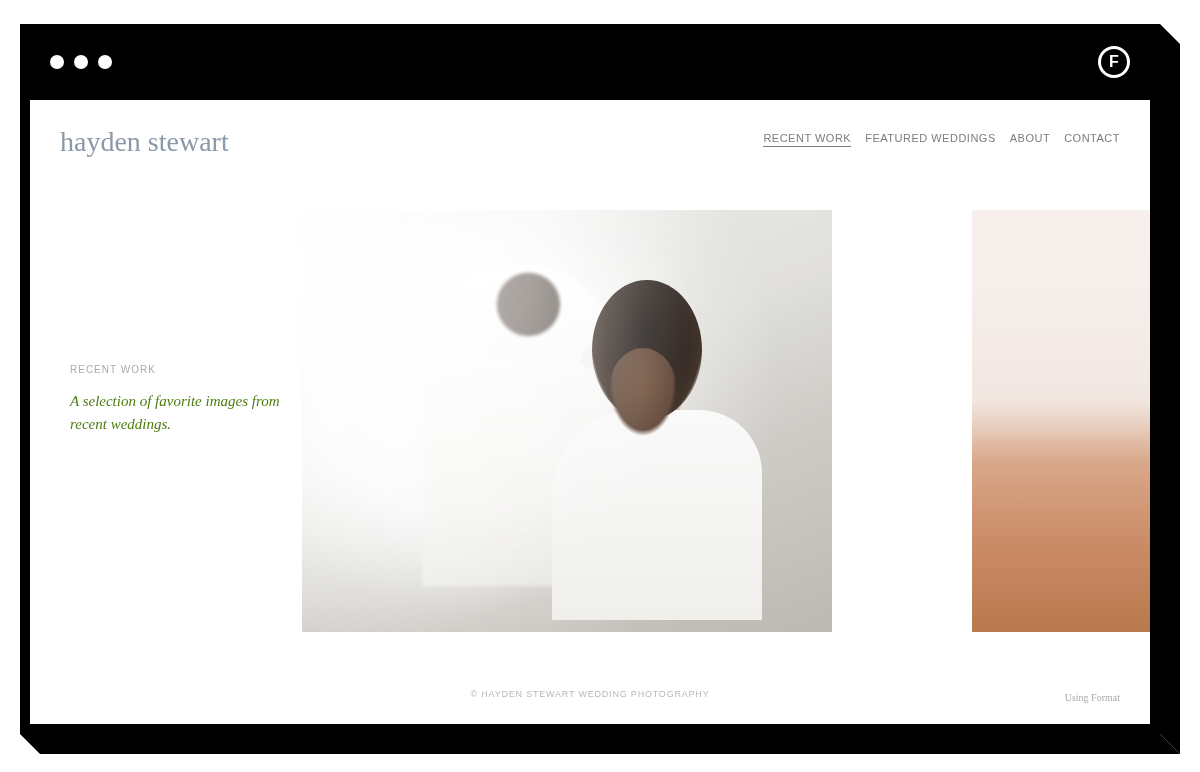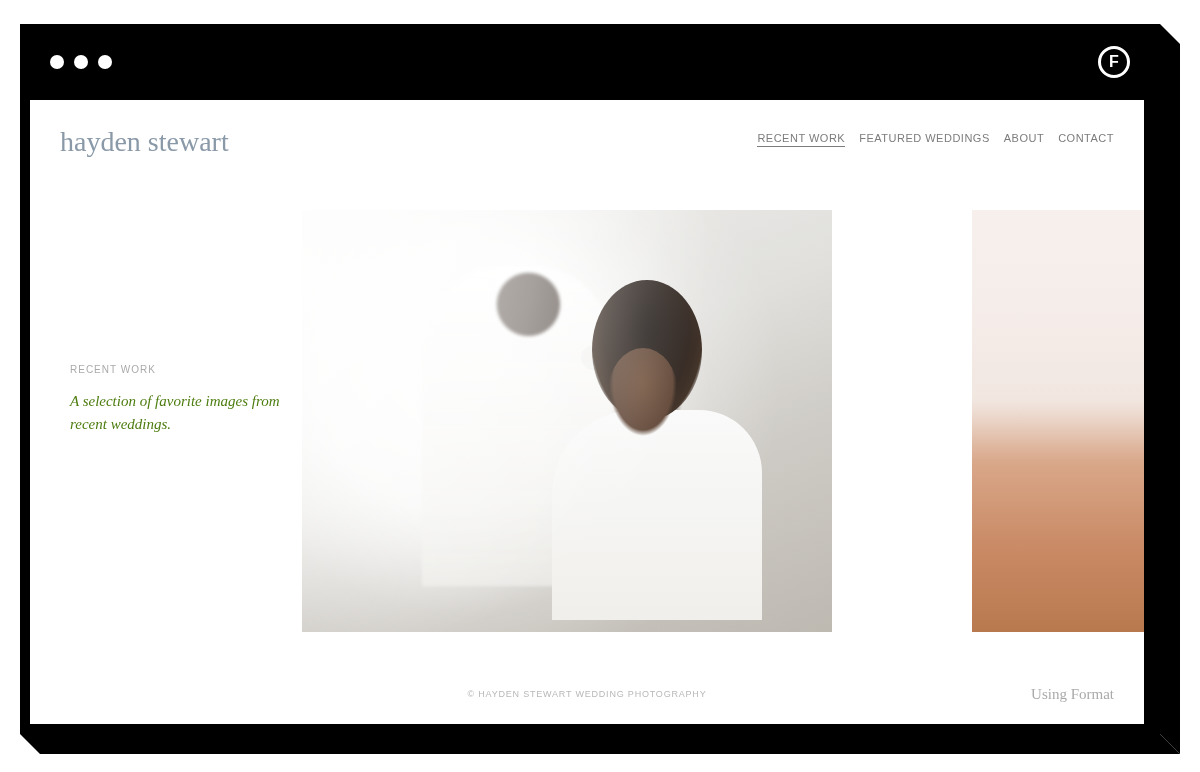--- a/index.html
+++ b/index.html
@@ -70,21 +70,21 @@
       color: #fff;
       font-weight: 900;
       font-size: 16px;
       font-family: Arial, sans-serif;
     }
 
     
     .viewport {
       flex: 1;
       background: #fff;
-      margin: 0 16px 10px 10px;
+      margin: 0 10px 10px 10px;
       position: relative;
       overflow: hidden;
     }
 
     
     .site-header {
       position: absolute;
       top: 0; left: 0; right: 0;
       height: 78px;
       display: flex;
@@ -241,21 +241,21 @@
       justify-content: center;
       font-size: 9px;
       letter-spacing: 0.8px;
       color: #b8b8b8;
       text-transform: uppercase;
     }
     .footer-right {
       position: absolute;
       right: 30px;
       bottom: 4px;
-      font-size: 15px;
+      font-size: 10px;
       color: #aaa;
       text-transform: none;
       letter-spacing: 0;
       font-family: Georgia, serif;
     }
   </style>
 </head>
 <body>
 
 <div class="frame-wrapper">

